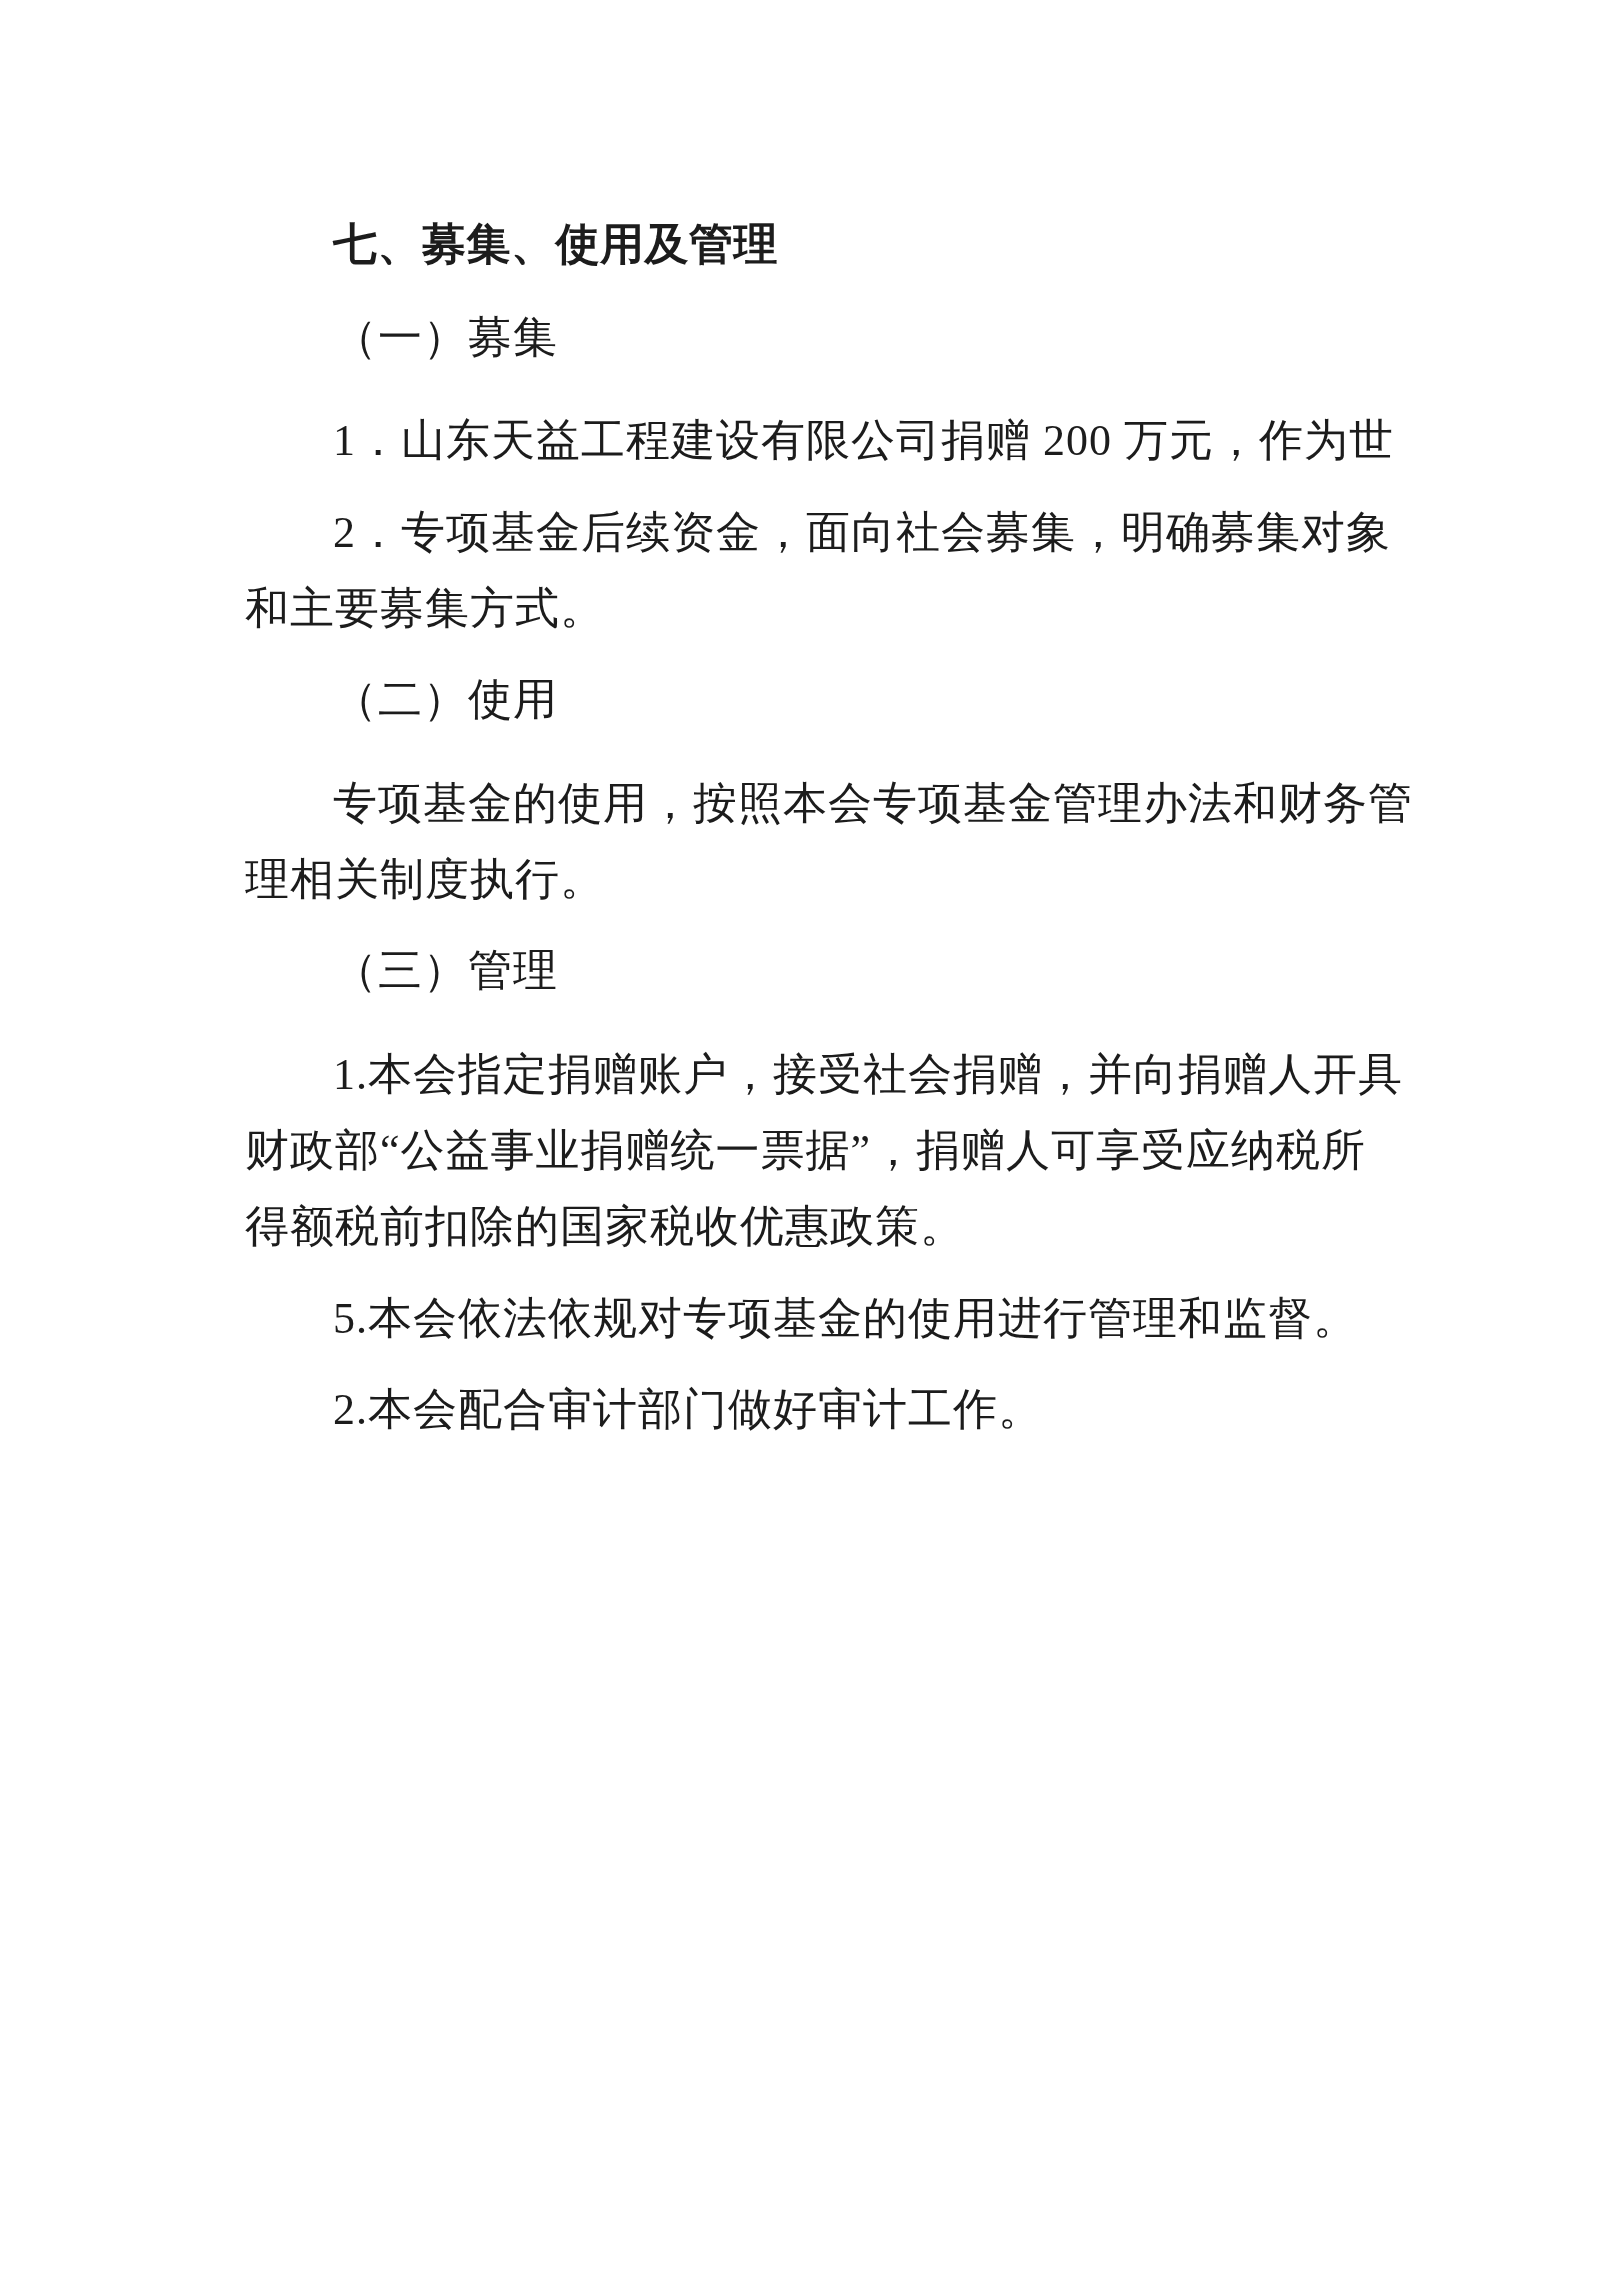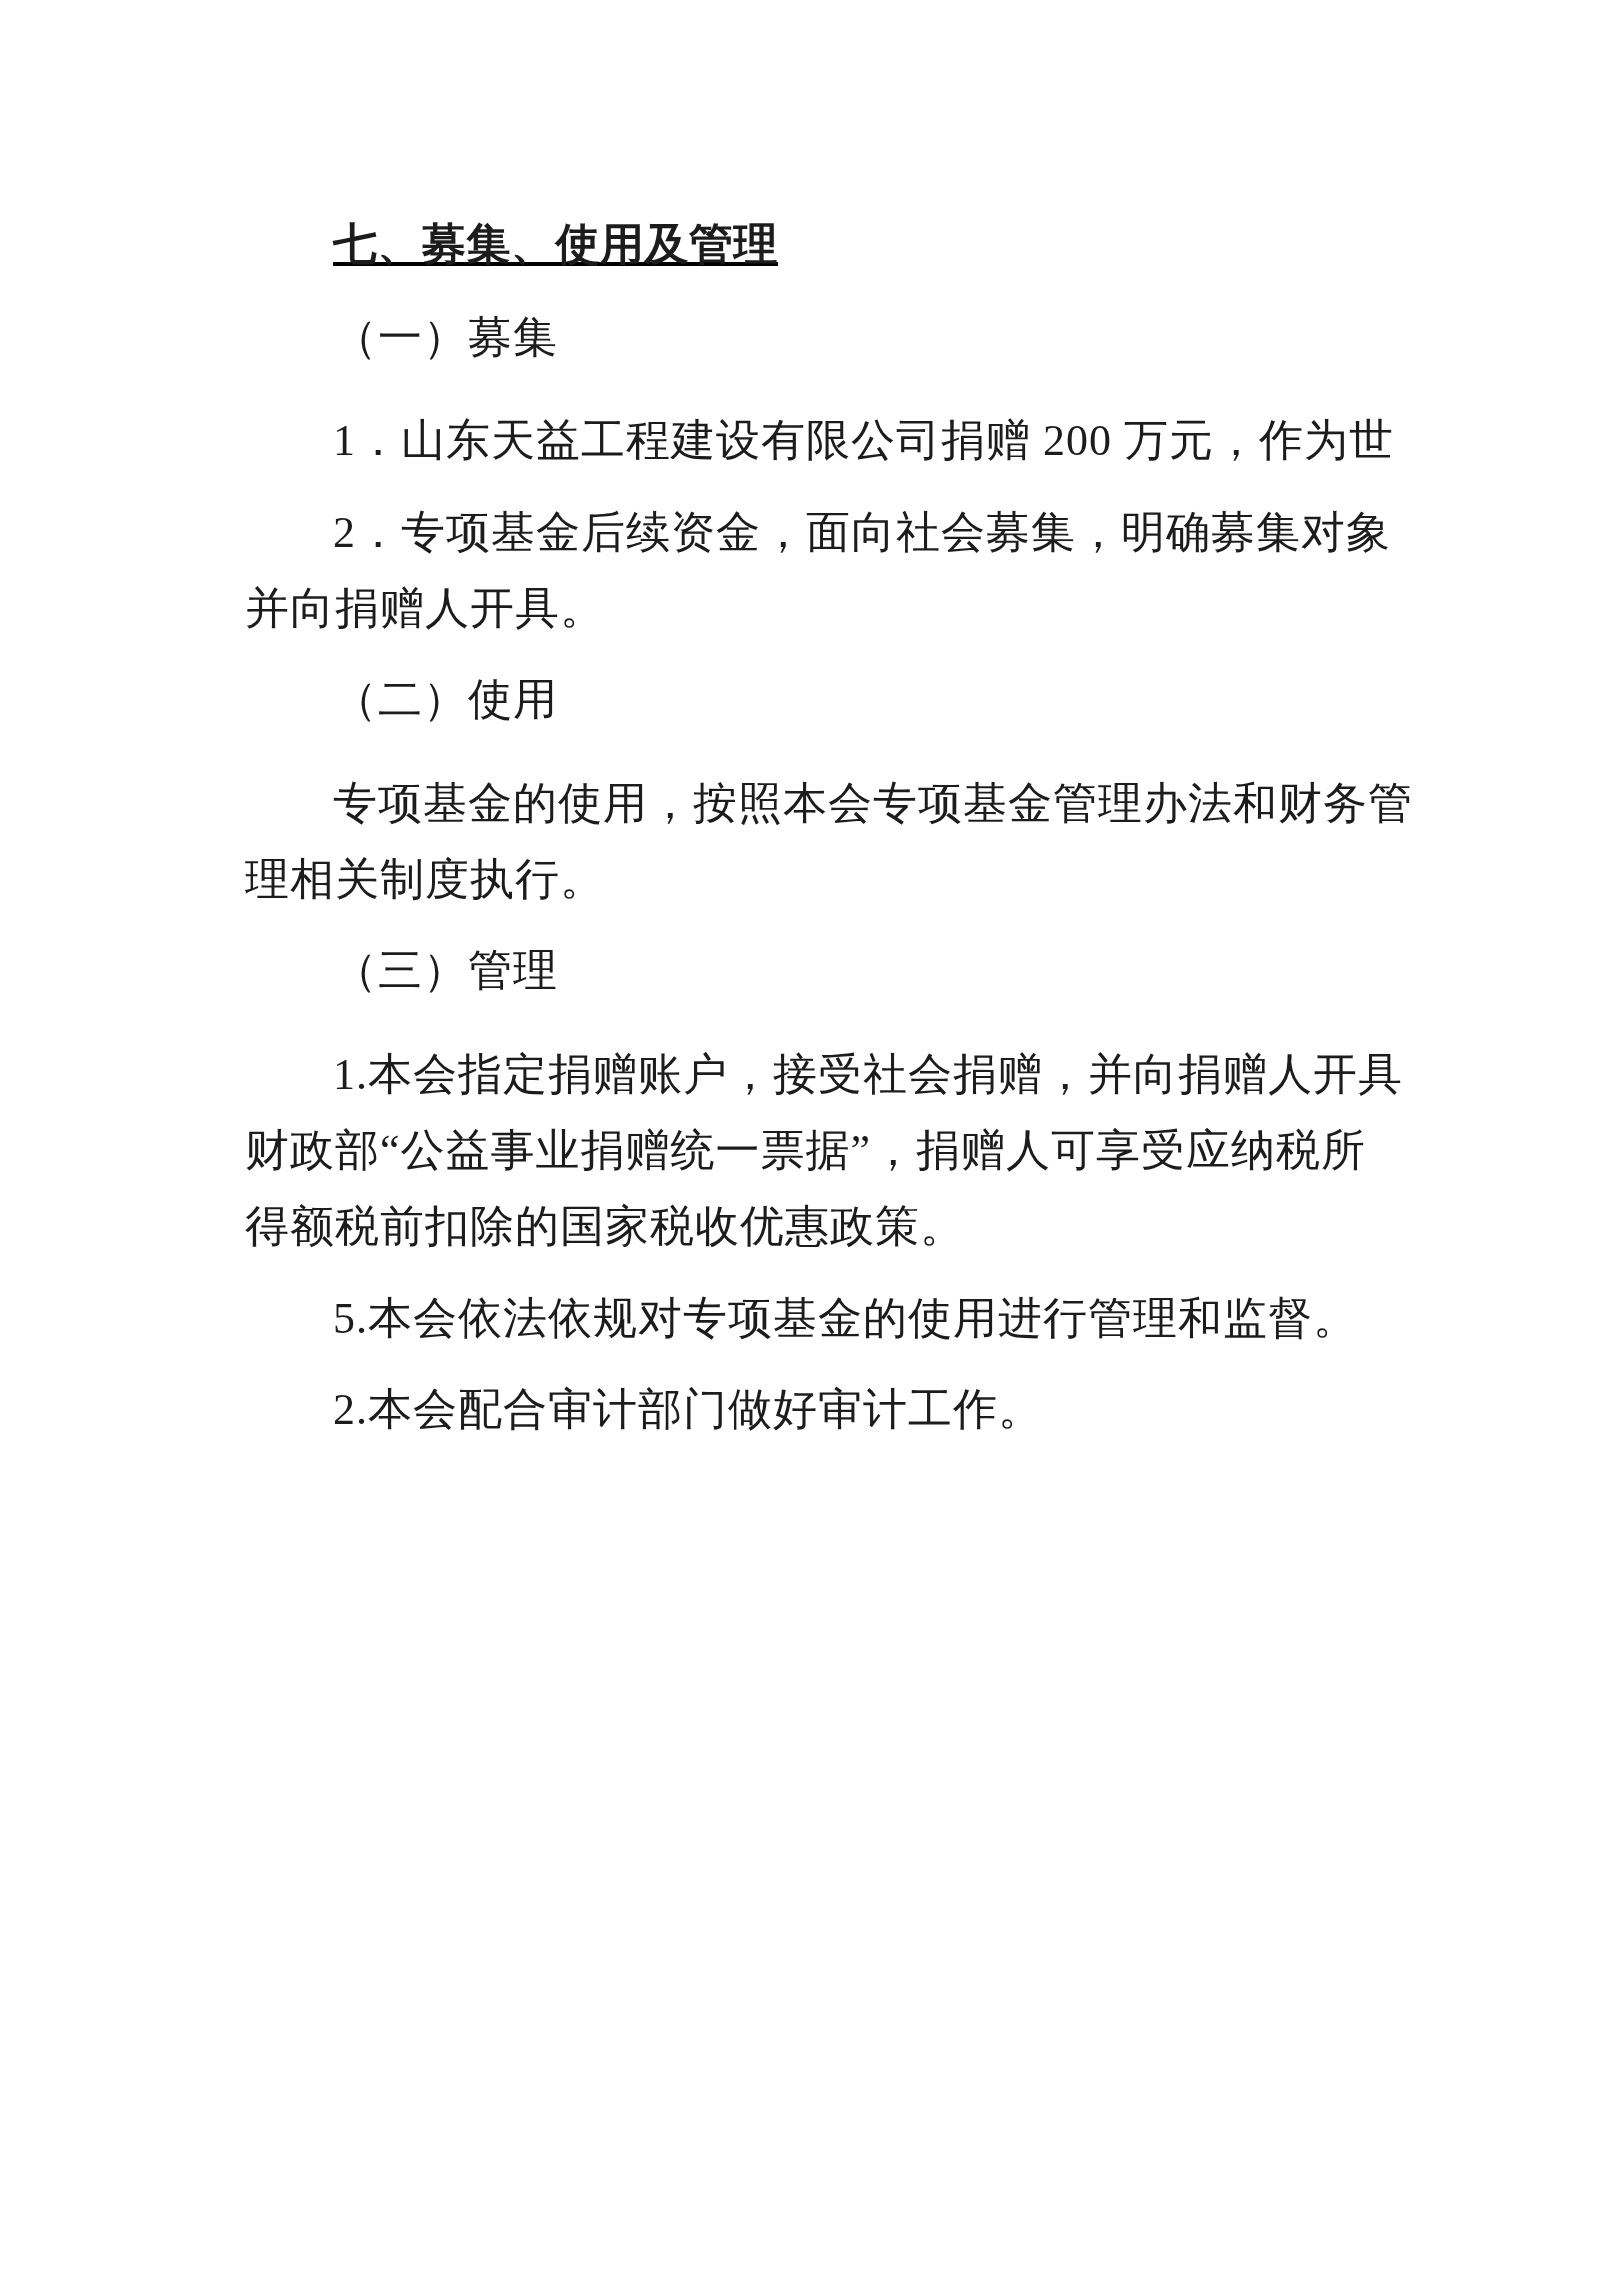--- a/index.html
+++ b/index.html
@@ -16,21 +16,20 @@
     box-sizing: border-box;
     padding: 206px 235px 0 245px;
     overflow: hidden;
     font-family: "Liberation Serif", serif;
   }
   .block {
     margin: 0 0 15.7px 0;
   }
   .block.chapter {
     margin-bottom: 17.6px;
-    text-decoration: underline;
   }
   .block.heading {
     margin-bottom: 27.4px;
   }
   .line {
     font-size: 44px;
     line-height: 76px;
     letter-spacing: 1px;
     color: #1c1c1c;
     white-space: nowrap;
@@ -56,21 +55,21 @@
   <div class="block heading">
     <div class="line indent">（一）募集</div>
   </div>
 
   <div class="block para">
     <div class="line indent">1．山东天益工程建设有限公司捐赠 200 万元，作为世</div>
   </div>
 
   <div class="block para">
     <div class="line indent">2．专项基金后续资金，面向社会募集，明确募集对象</div>
-    <div class="line">并向捐赠人开具。</div>
+    <div class="line">和主要募集方式。</div>
   </div>
 
   <div class="block heading">
     <div class="line indent">（二）使用</div>
   </div>
 
   <div class="block para">
     <div class="line indent">专项基金的使用，按照本会专项基金管理办法和财务管</div>
     <div class="line">理相关制度执行。</div>
   </div>

